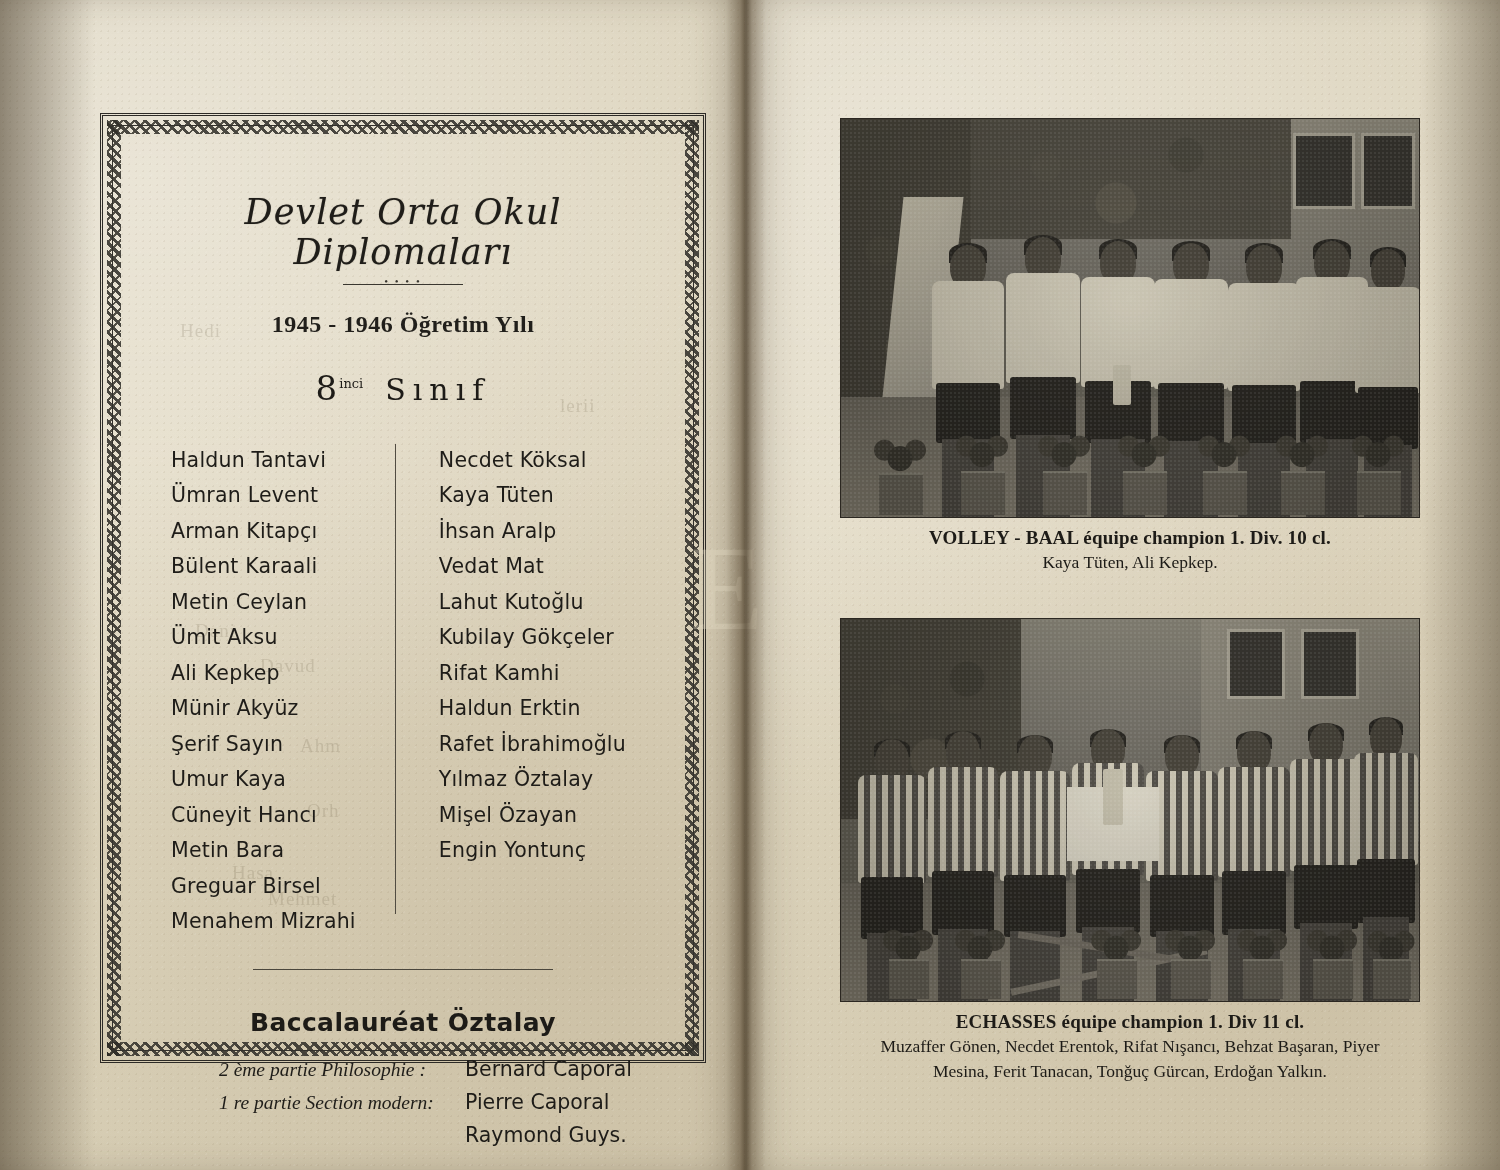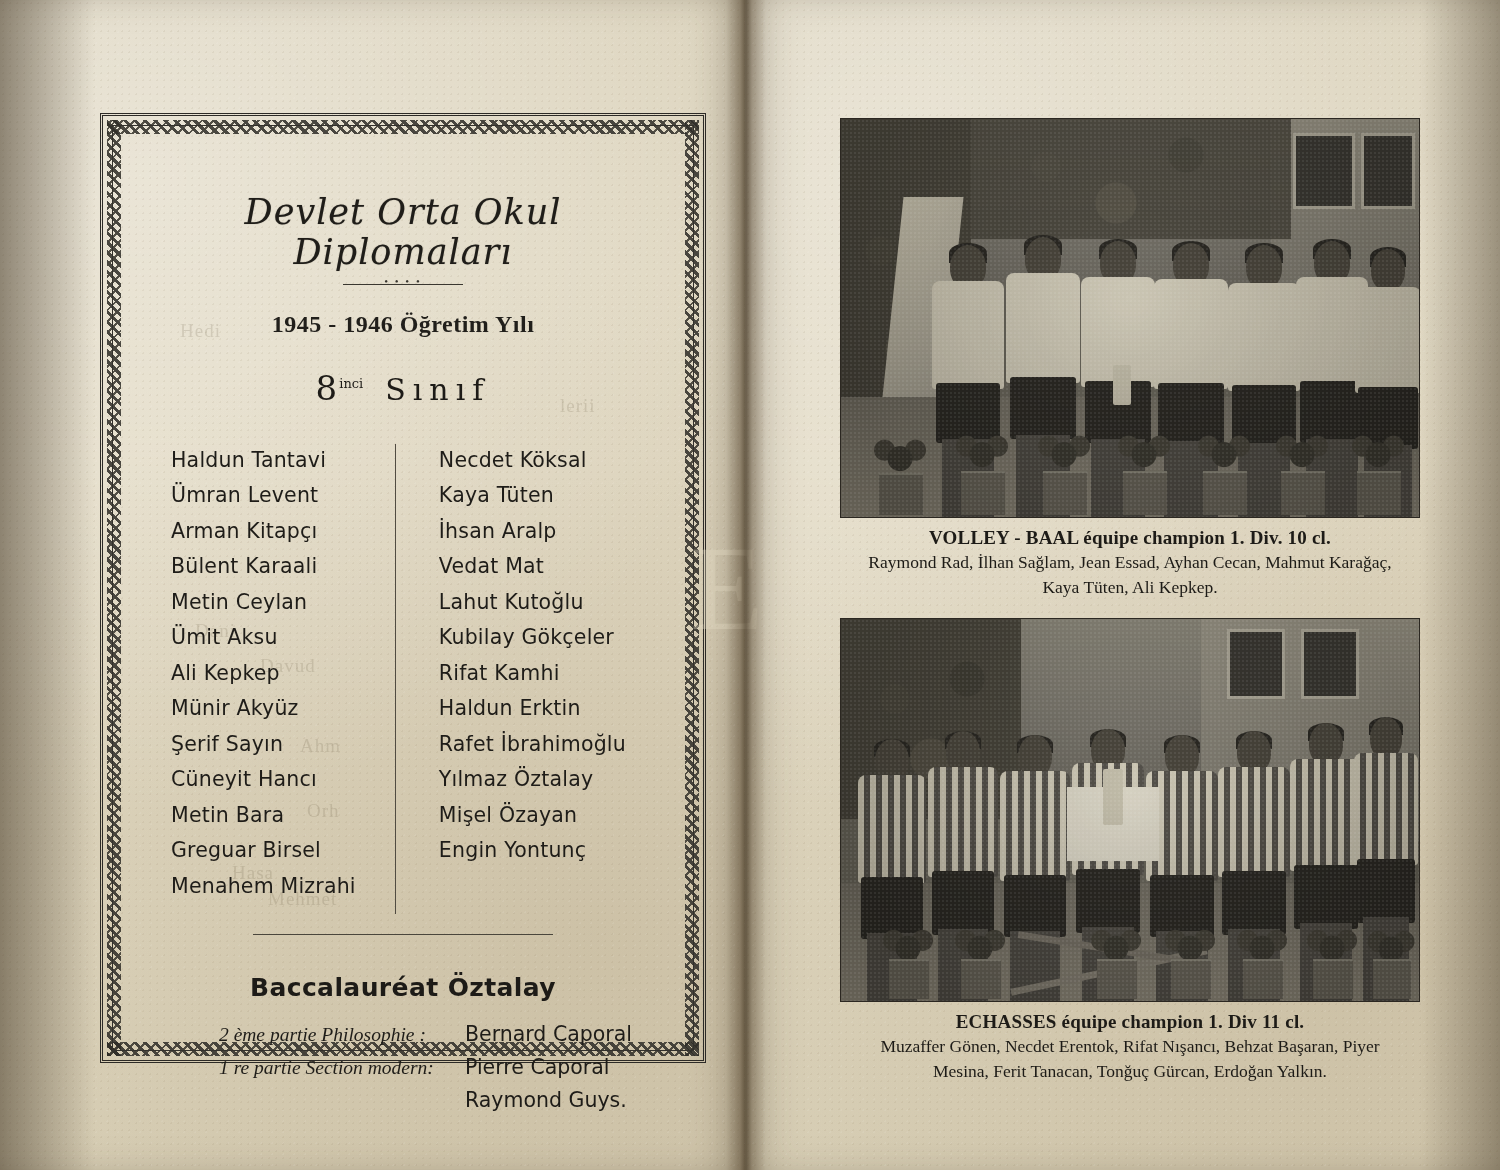--- a/index.html
+++ b/index.html
@@ -421,20 +421,21 @@
           <ul class="name-col">
             <li>Haldun Tantavi</li>
             <li>Ümran Levent</li>
             <li>Arman Kitapçı</li>
             <li>Bülent Karaali</li>
             <li>Metin Ceylan</li>
             <li>Ümit Aksu</li>
             <li>Ali Kepkep</li>
             <li>Münir Akyüz</li>
             <li>Şerif Sayın</li>
+            <li>Umur Kaya</li>
             <li>Cüneyit Hancı</li>
             <li>Metin Bara</li>
             <li>Greguar Birsel</li>
             <li>Menahem Mizrahi</li>
           </ul>
 
           <ul class="name-col">
             <li>Necdet Köksal</li>
             <li>Kaya  Tüten</li>
             <li>İhsan Aralp</li>
@@ -558,21 +559,20 @@
         <div class="pot" style="left:440px; width:44px; height:42px;"></div>
         <div class="plant" style="left:506px; bottom:40px; width:62px; height:56px;"></div>
         <div class="pot" style="left:516px; width:44px; height:42px;"></div>
 
         <div class="photo-veil"></div>
         <div class="photo-grain"></div>
       </div>
     </div>
     <div class="photo-caption">
       <div class="cap-title">VOLLEY - BAAL équipe champion 1. Div. 10 cl.</div>
-      <div class="cap-names">Raymond Rad, İlhan Sağlam, Jean Essad, Ayhan Cecan, Mahmut Karağaç,</div>
       <div class="cap-names">Kaya Tüten, Ali Kepkep.</div>
     </div>
   </div>
 
   <div class="photo-block" style="top:618px; width:580px;">
     <div class="photo-frame" style="width:578px; height:382px;">
       <div class="photo-scene">
         <div class="sky"></div>
         <div class="bldg" style="left:360px; width:218px; height:58%;"></div>
         <div class="window" style="left:386px; top:10px; width:52px; height:64px;"></div>

